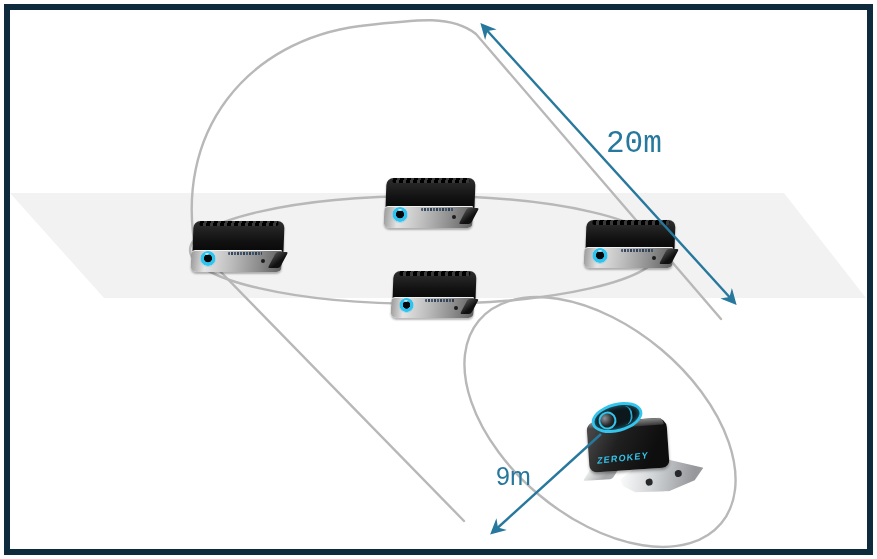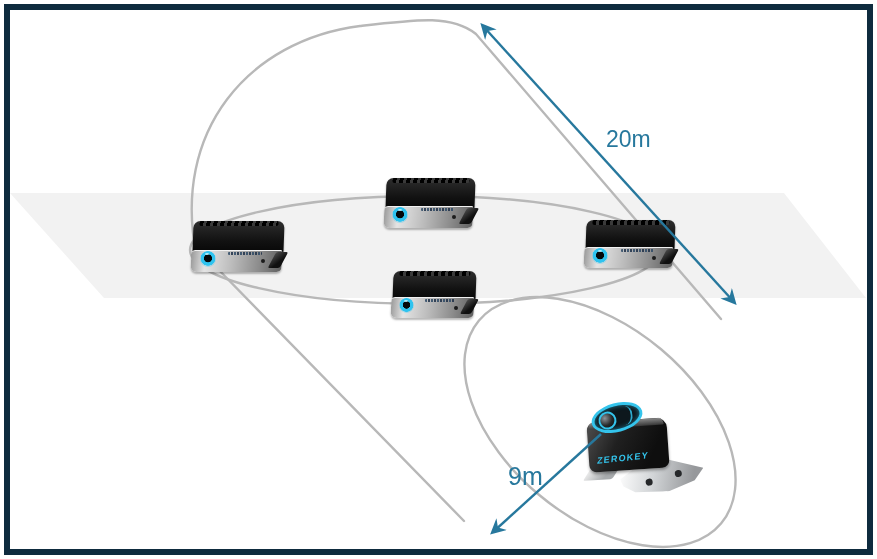--- a/index.html
+++ b/index.html
@@ -4,22 +4,22 @@
 <style>
   html,body{margin:0;padding:0;background:#ffffff;width:877px;height:559px;overflow:hidden;
             font-family:"Liberation Sans",sans-serif;}
   .stage{position:relative;width:877px;height:559px;background:#ffffff;}
   .frame{position:absolute;inset:4px;border:6px solid #0e2b3e;background:#ffffff;box-sizing:border-box;}
   svg.layer{position:absolute;left:0;top:0;width:877px;height:559px;pointer-events:none;}
   .base{z-index:1;} .arrows{z-index:3;}
 
   
   .lbl{position:absolute;color:#27789d;line-height:1;z-index:4;}
-  .lbl-20{left:606px;top:128px;font-size:23px;}
-  .lbl-9{left:508px;top:464px;font-size:25px;}
+  .lbl-20{left:606px;top:128px;font-size:31px;font-family:Liberation Mono, monospace;}
+  .lbl-9{left:496px;top:464px;font-size:25px;}
 
   
   .anchor{position:absolute;z-index:2;}
   .anchor *{position:absolute;box-sizing:border-box;}
   .a-top{left:2%;right:3%;top:0;height:62%;
          background:linear-gradient(180deg,#2e2e2e,#121212 60%,#060606);
          border-radius:7px 7px 3px 3px;transform:skewX(-2deg);
          box-shadow:0 1px 2px rgba(0,0,0,.35);}
   .a-top::before{content:'';position:absolute;left:7%;right:7%;top:0;height:5px;
          background:repeating-linear-gradient(90deg,#000 0 4px,#3a3a3a 4px 7px);

